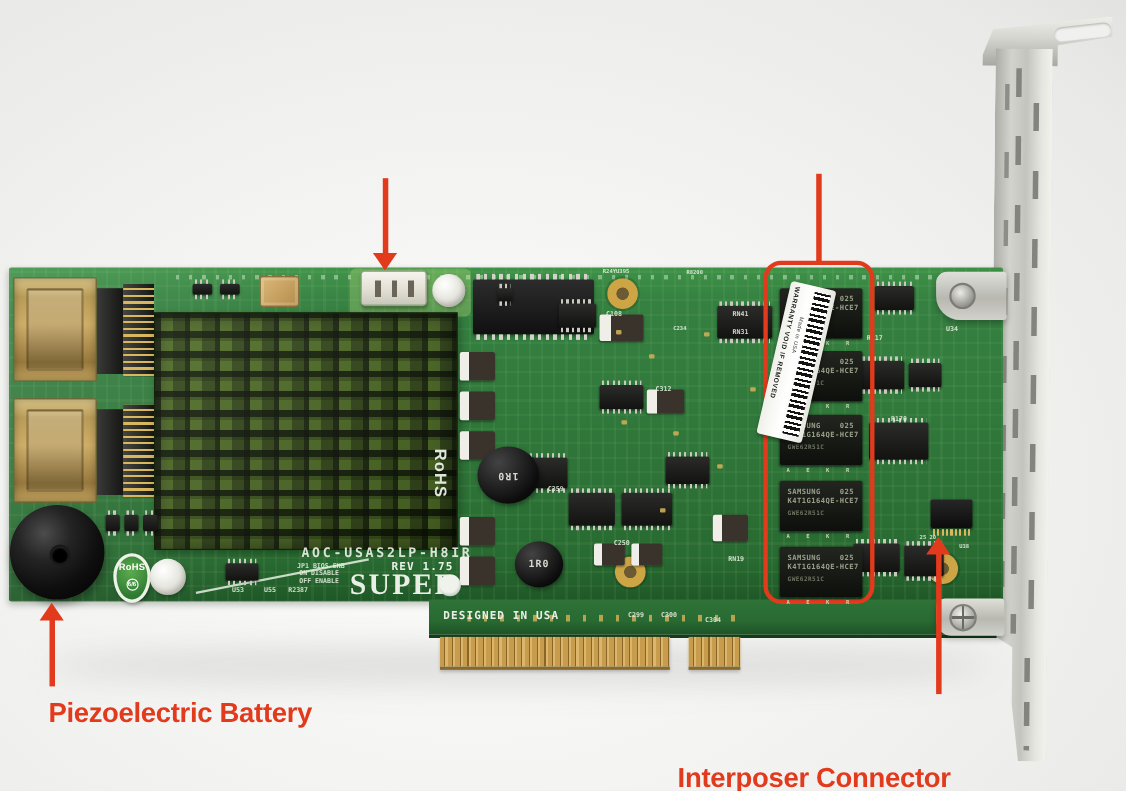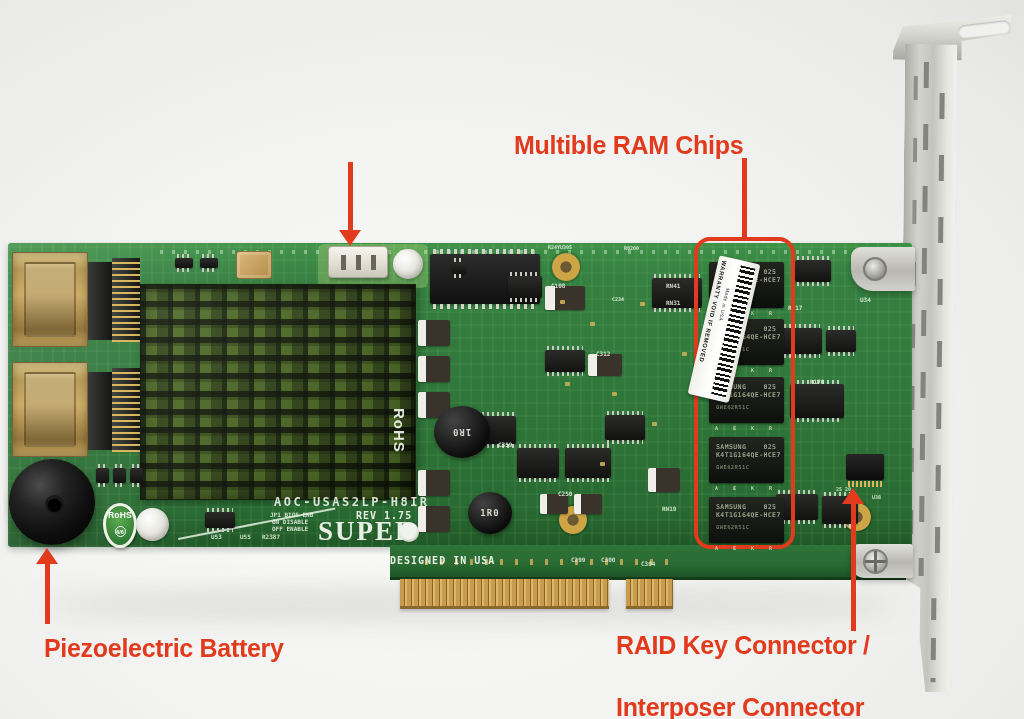--- a/index.html
+++ b/index.html
@@ -140,21 +140,21 @@
   .raid-pins { left:848px; top:481px; width:34px; height:6px;
     background:repeating-linear-gradient(90deg,#d9b75e 0 2px, transparent 2px 4px); }
   .pad { width:5px; height:4px; background:#cdad55; border-radius:1px; opacity:.9; }
 
   
   .silk { position:absolute; color:rgba(230,240,224,.88); font:600 6px "DejaVu Sans Mono", monospace; white-space:pre; }
   .model { left:274px; top:495px; color:rgba(236,243,231,.9); font:700 12px "DejaVu Sans Mono", monospace; letter-spacing:2.5px; }
   .rev { left:356px; top:510px; color:#eaf0e5; font:700 10px "DejaVu Sans Mono", monospace; letter-spacing:1px; }
   .superlogo { left:318px; top:516px; color:#e9efe4; font:700 27px "Liberation Serif", serif; letter-spacing:2px; }
   .superdot { left:399px; top:522px; width:20px; height:20px; border-radius:50%; background:#eff3ec; box-shadow:inset -1px -2px 2px rgba(0,0,0,.15); }
-  .designed { left:390px; top:555px; color:#e9efe4; font:700 10px "DejaVu Sans Mono", monospace; letter-spacing:1px; }
+  .designed { left:403px; top:555px; color:#e9efe4; font:700 10px "DejaVu Sans Mono", monospace; letter-spacing:1px; }
   .rohs-print { left:408px; top:408px; color:rgba(240,246,236,.92); font:700 15px "Liberation Sans", sans-serif;
     transform:rotate(90deg); transform-origin:left top; letter-spacing:1px; }
 
   
   .ram-zone { left:694px; top:237px; width:101px; height:312px; border:4px solid #e23a1d; border-radius:16px; }
   .ram-chip { position:absolute; left:11px; width:75px; height:46px; border-radius:2px;
     background:linear-gradient(180deg,#23261f 0%,#0d0f0c 100%); box-shadow:0 1px 2px rgba(0,0,0,.5);
     color:#98a089; font:600 6.5px "DejaVu Sans Mono", monospace; padding:6px 0 0 7px; letter-spacing:.4px; }
   .ram-chip div { line-height:8px; white-space:pre; }
   .ram-chip .sub { color:#6e7663; font-size:5.5px; margin-top:4px; }
@@ -354,25 +354,24 @@
 
   <div class="a warranty">
     <div class="barcode"></div>
     <div class="w-text">WARRANTY  VOID  IF  REMOVED</div>
     <div class="w-made">Made in USA</div>
   </div>
 
   <div class="a red-line" style="left:348px;top:162px;height:70px;"></div>
   <div class="a head-down" style="left:339px;top:230px;"></div>
 
-  <div class="a note" style="left:514px;top:130px;">Multible RAM Chips</div>
   <div class="a red-line" style="left:742px;top:158px;height:80px;"></div>
 
   <div class="a note" style="left:44px;top:633px;">Piezoelectric Battery</div>
   <div class="a head-up" style="left:36px;top:548px;"></div>
   <div class="a red-line" style="left:45px;top:563px;height:61px;"></div>
 
-  <div class="a note" style="left:616px;top:630px;"><span>RAID Key Connector /</span><br>
+  <div class="a note" style="left:616px;top:630px;"><br>
     <span>Interposer Connector</span></div>
   <div class="a head-up" style="left:842px;top:488px;"></div>
   <div class="a red-line" style="left:851px;top:503px;height:128px;"></div>
 
 </div>
 
 </body></html>

